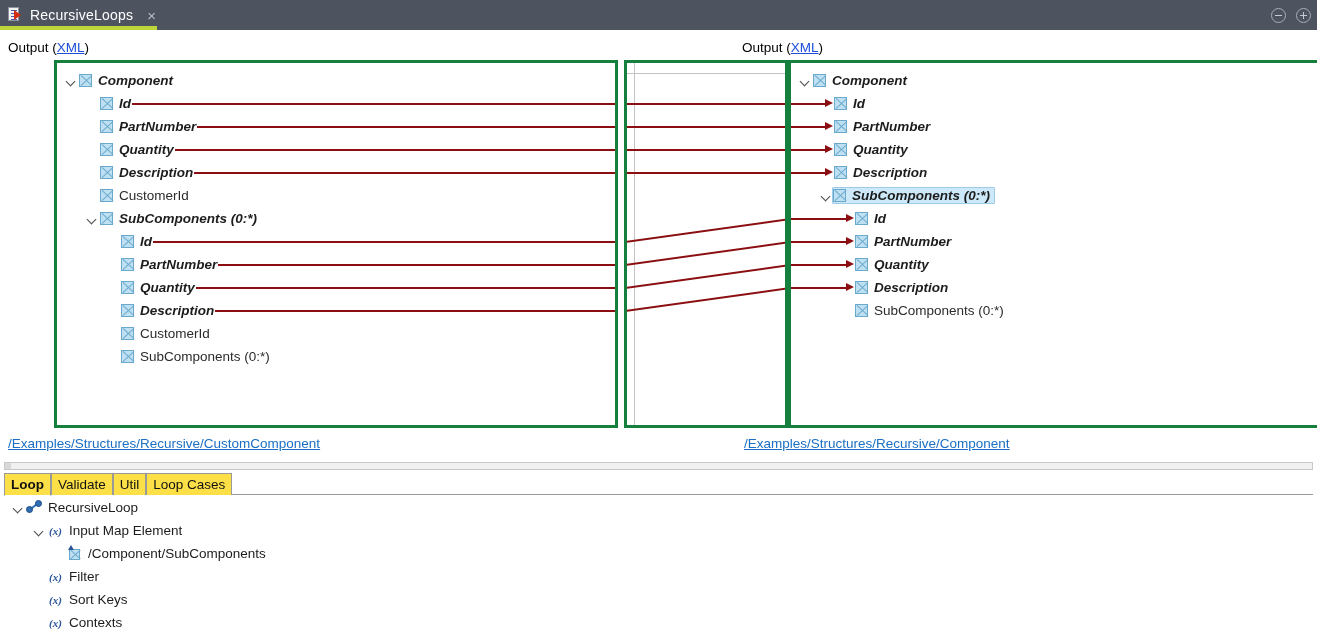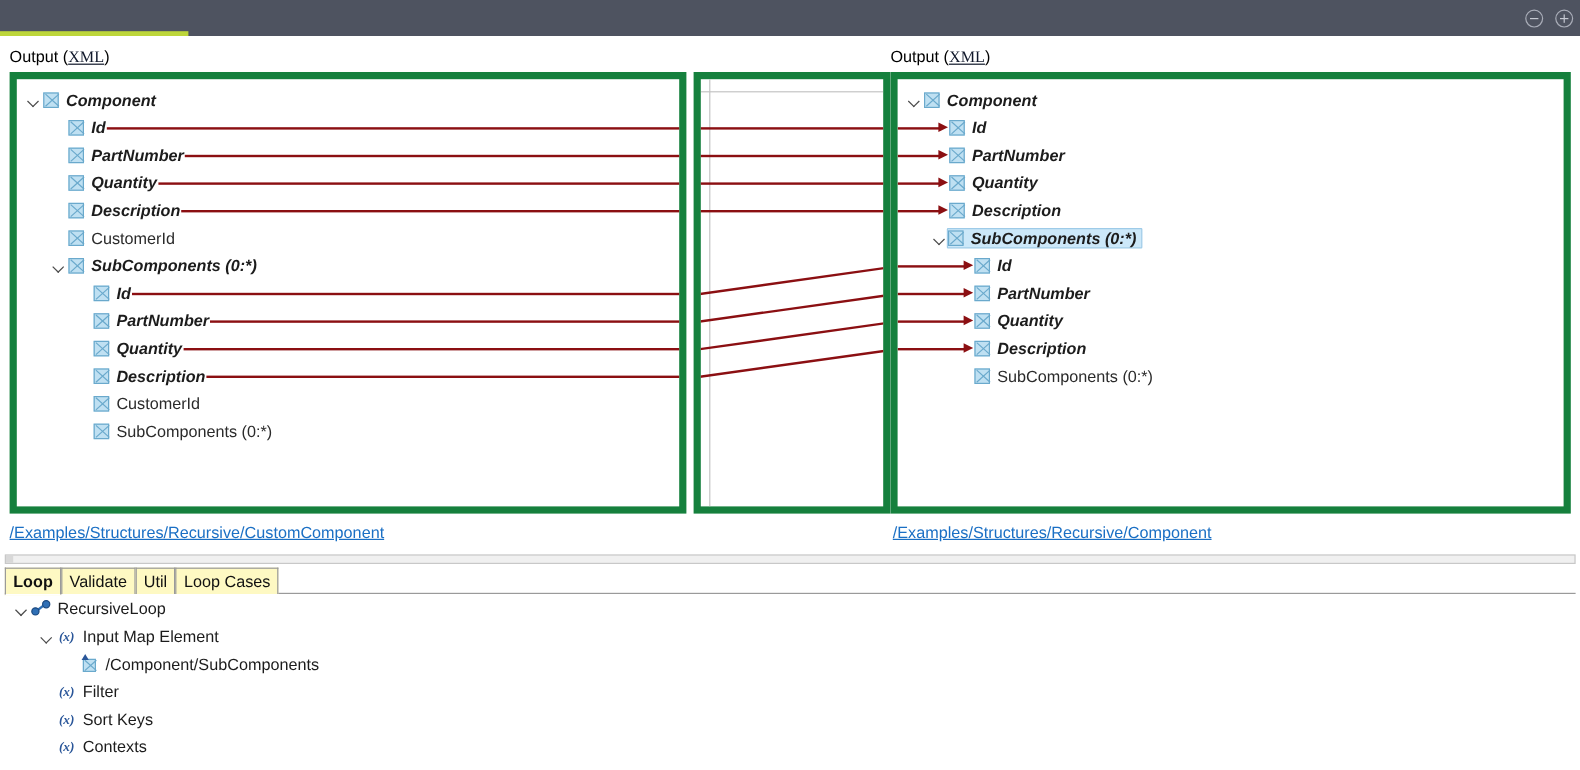--- a/index.html
+++ b/index.html
@@ -66,30 +66,31 @@
   .circ-btn.plus::after {
     content: ""; position: absolute; left: 6px; top: 3px;
     width: 1px; height: 7px; background: #c5c9d2;
   }
 
   
   .panel-label {
     position: absolute; font-size: 13.5px; color: #000;
   }
   .panel-label a {
-    color: #0f172a; text-decoration: underline; cursor: pointer; font-family: Liberation Serif, serif;
+    color: #1d4ed8; text-decoration: underline; cursor: pointer;
   }
   #label-input  { left: 8px;   top: 40px; }
   #label-output { left: 742px; top: 40px; }
 
   
   .panel {
     position: absolute; background: #ffffff;
-    border: 6px solid #15803d;
+    border: 3px solid #15803d;
     overflow: hidden;
+    margin-left: 46px;
   }
   #panel-input  { left: 8px;   top: 60px; width: 564px; height: 368px; }
   #panel-mid    { left: 578px; top: 60px; width: 164px; height: 368px; }
   #panel-output { left: 742px; top: 60px; width: 567px; height: 368px; }
 
   
   .row {
     position: absolute; left: 0; height: 23px;
     display: flex; align-items: center; white-space: nowrap;
   }
@@ -180,21 +181,21 @@
   
   .tabstrip {
     position: absolute; left: 4px; top: 473px; width: 1309px; height: 22px;
     border-bottom: 1px solid #9a9a9a;
   }
   .btab {
     position: absolute; top: 0; height: 22px; padding: 0 6px;
     display: flex; align-items: center; font-size: 13.5px;
     border-left: 1px solid #9a9a9a; border-right: 1px solid #9a9a9a;
     border-top: 1px solid #9a9a9a;
-    background: #fef9c3; cursor: pointer; color: #111;
+    background: #fde047; cursor: pointer; color: #111;
   }
   .btab.active {
     font-weight: bold; border-bottom: 1px solid #ffffff;
     margin-bottom: -1px; height: 23px;
   }
 
   
   .brow {
     position: absolute; height: 23px; left: 0;
     display: flex; align-items: center; white-space: nowrap;
@@ -238,20 +239,28 @@
     position: absolute; left: 0px; top: -2px; width: 0; height: 0;
     border-bottom: 5px solid #2a5699;
     border-left: 3px solid transparent;
     border-right: 3px solid transparent;
   }
 </style>
 </head>
 <body>
 
 <div class="titlebar">
+  <div class="tab-active">
+    <span class="tab-icon">
+      <span class="page"></span>
+        <span class="play"></span>
+    </span>
+    <span class="tab-title">RecursiveLoops</span>
+    <span class="tab-close">×</span>
+  </div>
   <div class="tab-underline"></div>
   <div class="win-btns">
     <span class="circ-btn"></span>
     <span class="circ-btn plus"></span>
   </div>
 </div>
 
 <div class="panel-label" id="label-input">
   <span>Output (</span><a>XML</a><span>)</span>
 </div>

